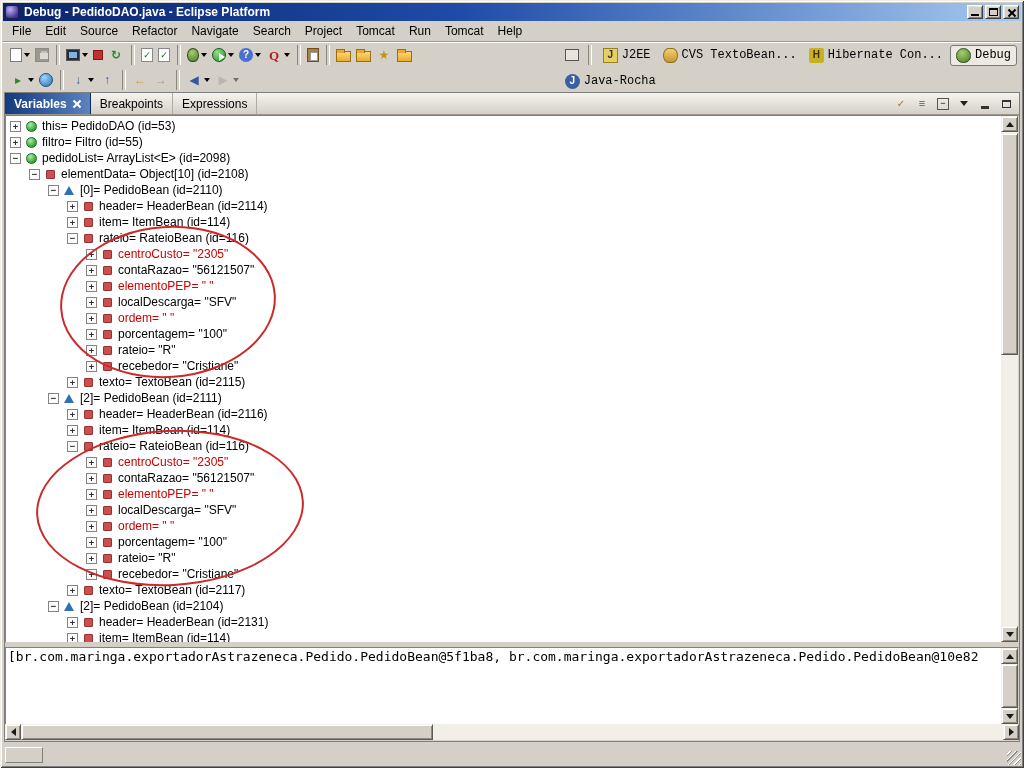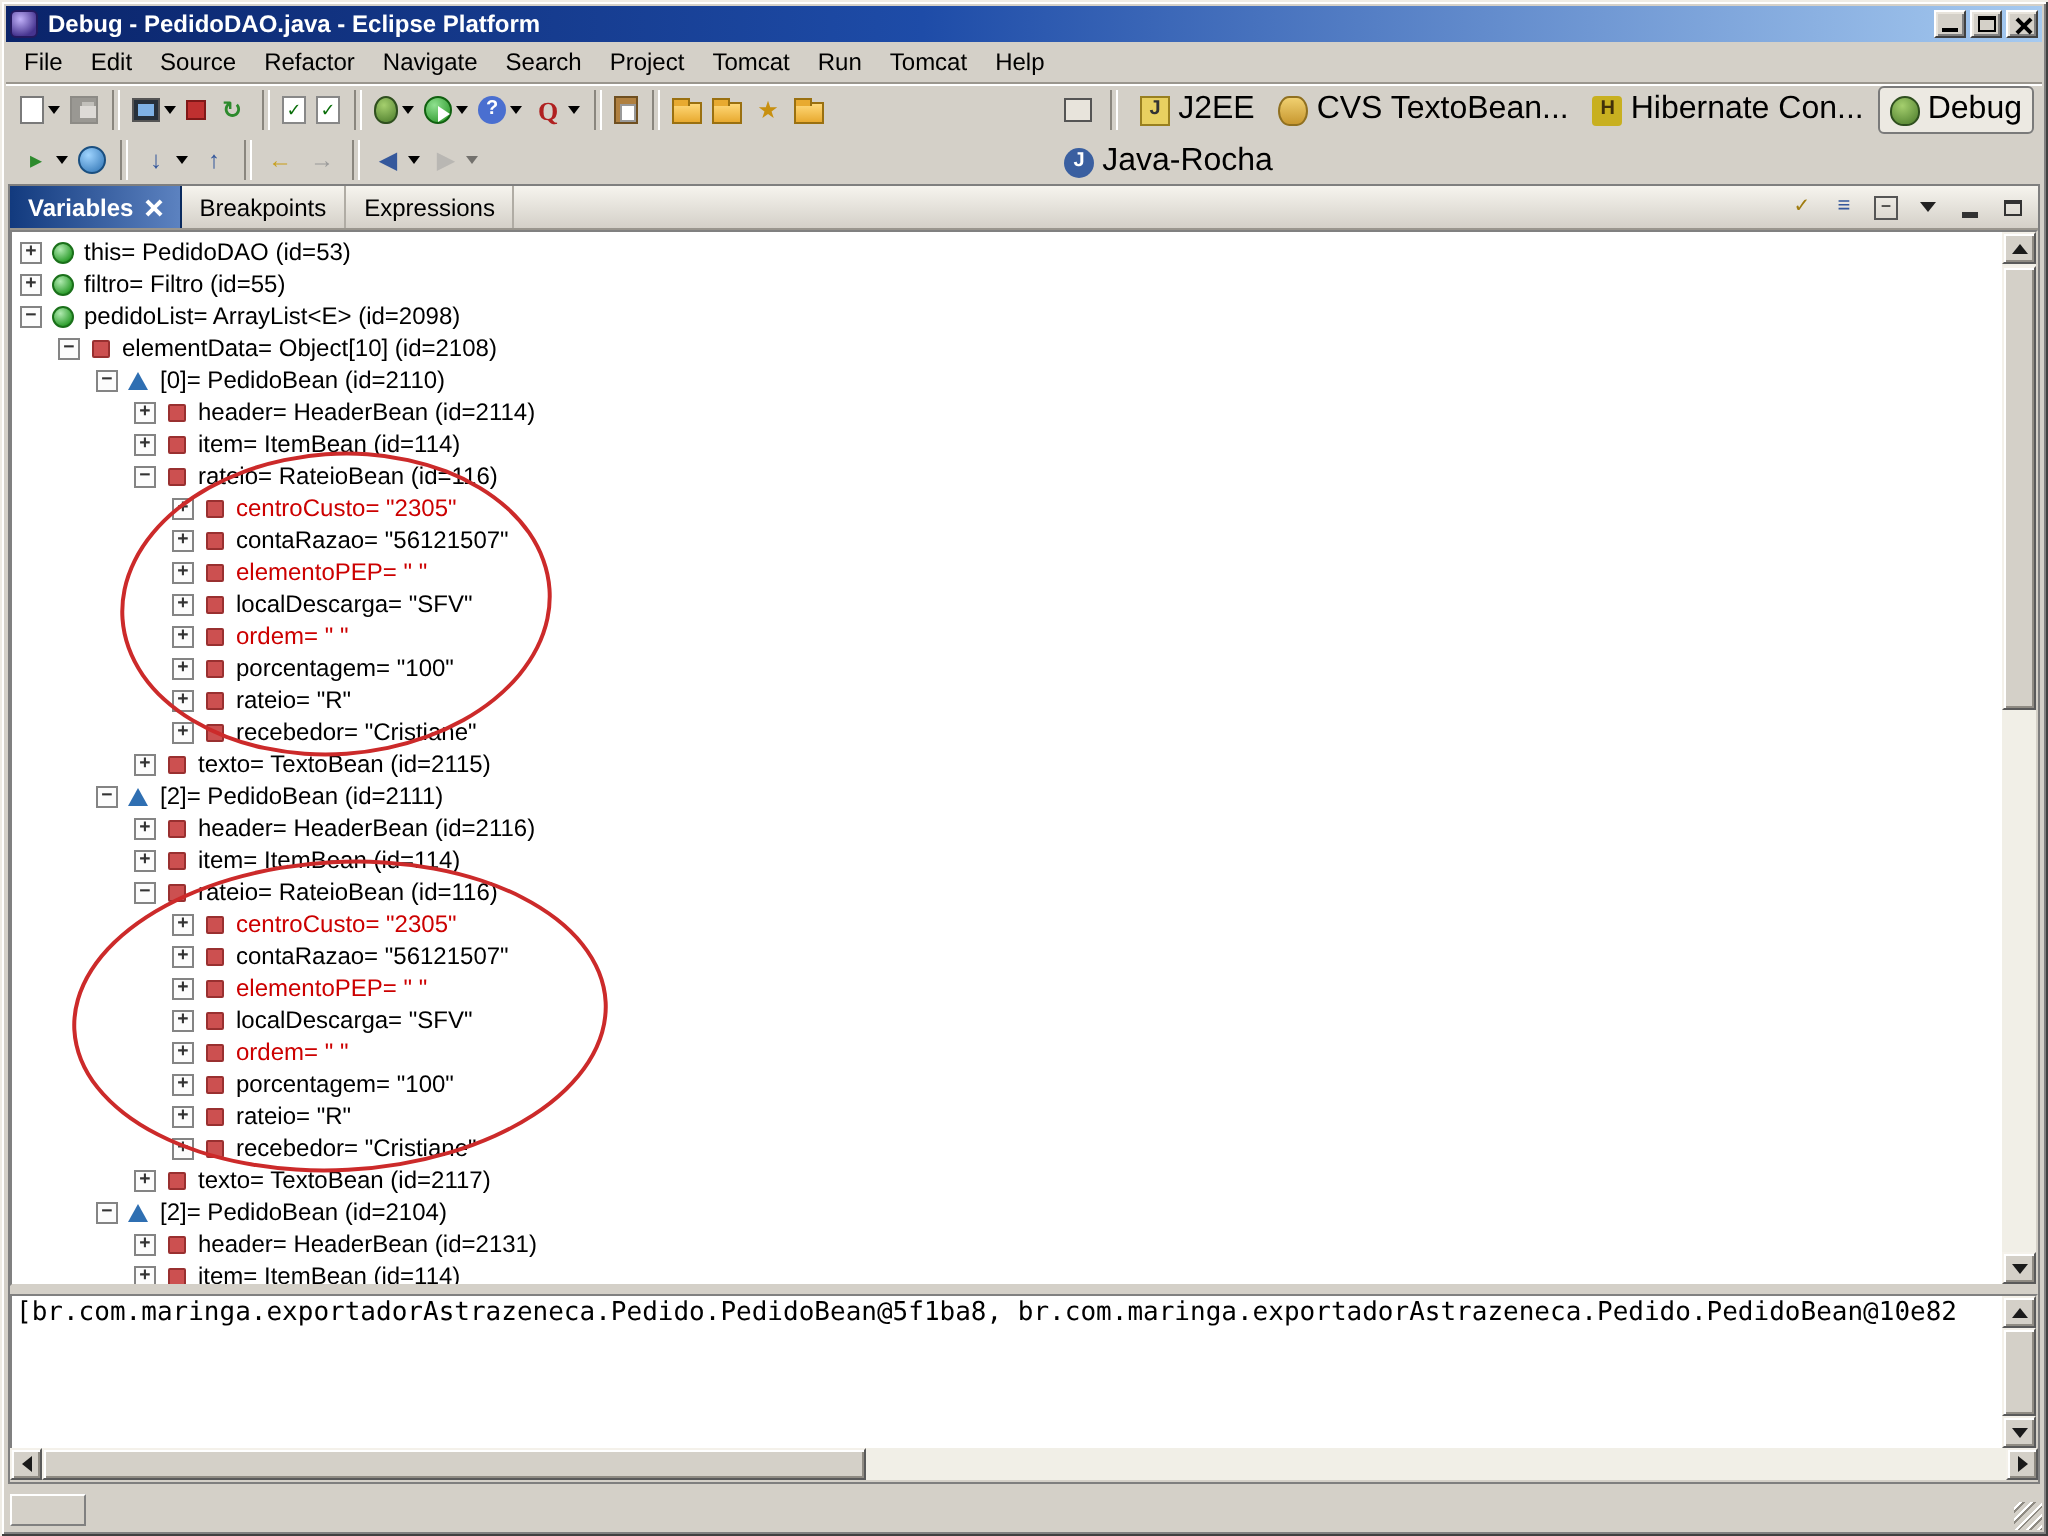--- a/index.html
+++ b/index.html
@@ -62,21 +62,21 @@
   .persp-row{display:flex;align-items:center;height:26px;}
   .pbtn{display:flex;align-items:center;gap:4px;padding:2px 5px;margin-left:2px;white-space:nowrap;}
   .pbtn.active{border:1px solid #7a7a7a;background:#ece9e2;border-radius:3px;}
   .pico{width:15px;height:15px;display:inline-flex;align-items:center;justify-content:center;
     font:bold 10px/1 "Liberation Sans",sans-serif;box-sizing:border-box;position:relative;flex:none;}
   .pico.persp-new{background:#e8e4dc;border:1px solid #555;width:14px;height:12px;}
   .pico.j2ee{background:#e8d060;color:#333;border:1px solid #998020;}
   .pico.cvs{background:linear-gradient(#f0d070,#c89830);border:1px solid #907020;border-radius:45%/60%;}
   .pico.hib{background:#c8b020;color:#40300a;border-radius:2px;}
   .pico.javap{background:#3a5fa0;color:#fff;border-radius:50%;}
-  .plabel{font-size:16px;}
+  .plabel{font-size:12px;font-family:Liberation Mono, monospace;}
   
   .view-frame{position:absolute;left:4px;right:4px;top:92px;bottom:26px;background:#d4d0c8;
     border:1px solid #7f7f7f;box-sizing:border-box;}
   .tabbar{position:absolute;left:0;right:0;top:0;height:22px;display:flex;align-items:stretch;
     background:linear-gradient(#f6f4ee,#d4d0c8);border-bottom:1px solid #9a968e;box-sizing:border-box;}
   .tabs{display:flex;align-items:stretch;}
   .vtab{display:flex;align-items:center;padding:0 9px;gap:6px;border-right:1px solid #b0aca4;}
   .vtab.active{background:linear-gradient(90deg,#123a7e,#5c82c0);color:#fff;font-weight:bold;border-right:1px solid #0a2a5e;}
   .tclose{position:relative;width:8px;height:8px;}
   .tclose::before,.tclose::after{content:"";position:absolute;left:3px;top:-1px;width:2px;height:10px;background:#fff;}

